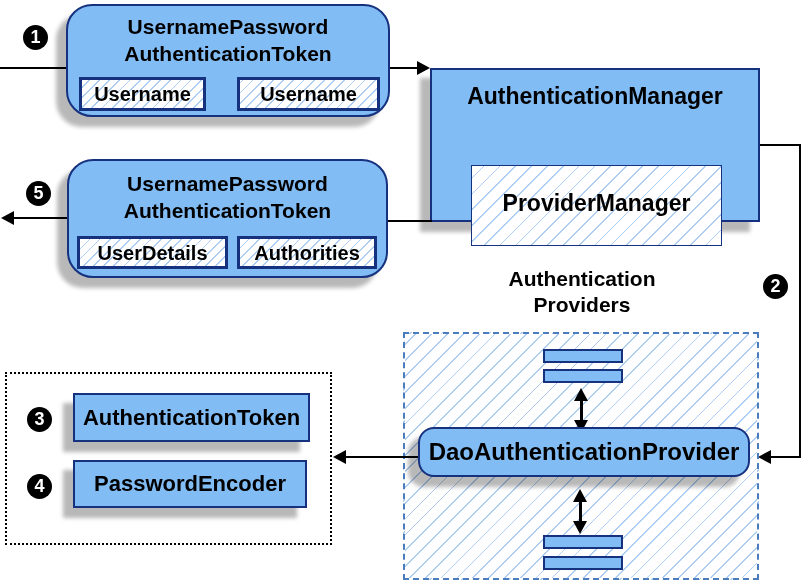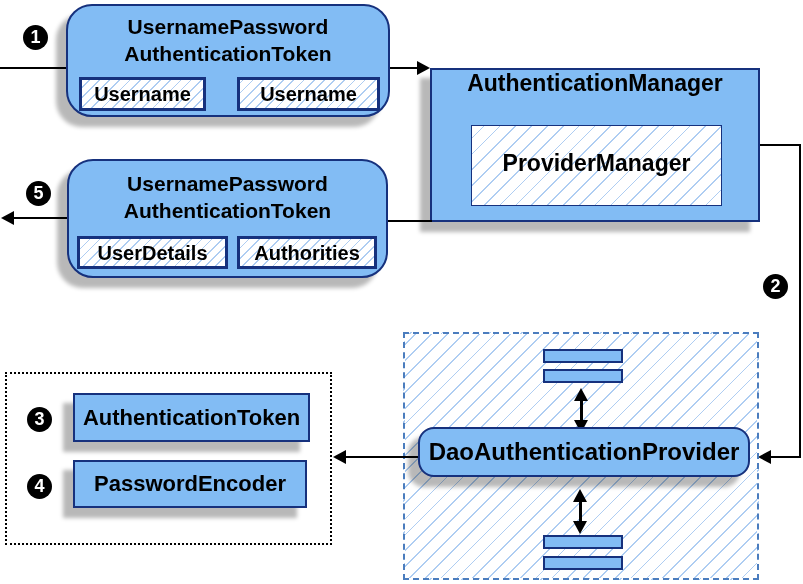--- a/index.html
+++ b/index.html
@@ -20,21 +20,21 @@
   .rounded{border-radius:26px;}
   .hatchbox{
     position:absolute;
     box-sizing:border-box;
     border:3px solid var(--box-border,#16317d);
     background-color:#fff;
     background-image:repeating-linear-gradient(-45deg,transparent 0 6px,var(--hatch-line,#aecdf2) 6px 7.2px);
     text-align:center;
   }
   .hatchbox.thin{border-width:1.5px;
-    background-image:repeating-linear-gradient(-45deg,transparent 0 10px,var(--hatch-line,#aecdf2) 10px 11.2px);}
+    background-image:repeating-linear-gradient(-45deg,transparent 0 10px,var(--hatch-line,#aecdf2) 10px 11.2px);margin-top:40px;}
   .titleline{font-size:21px;line-height:27px;}
   .fieldlabel{font-size:20px;line-height:28px;}
   .bar{
     position:absolute;width:80px;height:14px;
     background:var(--box-fill,#82bcf4);
     border:2px solid var(--box-border,#16317d);
     box-sizing:border-box;
   }
   .line{position:absolute;background:#000;}
   .tri{position:absolute;width:0;height:0;}
@@ -75,21 +75,21 @@
     <div class="titleline" style="margin-top:7px;">UsernamePassword</div>
     <div class="titleline">AuthenticationToken</div>
   </div>
   <div class="hatchbox fieldlabel" style="left:79px;top:77px;width:127px;height:34px;">Username</div>
   <div class="hatchbox fieldlabel" style="left:237px;top:77px;width:143px;height:34px;">Username</div>
 
   <div class="line" style="left:390px;top:67px;width:29px;height:2px;"></div>
   <div class="tri right" style="left:417px;top:61px;"></div>
 
   <div class="bluebox" style="left:430px;top:68px;width:330px;height:154px;">
-    <div style="font-size:23px;">AuthenticationManager</div>
+    <div style="font-size:23px;margin-top:13px;">AuthenticationManager</div>
   </div>
   <div class="hatchbox thin" style="left:471px;top:125px;width:251px;height:81px;">
     <div style="font-size:23px;line-height:75px;">ProviderManager</div>
   </div>
 
   <div class="line" style="left:760px;top:144px;width:41px;height:2px;"></div>
   <div class="line" style="left:799px;top:144px;width:2px;height:314px;"></div>
   <div class="line" style="left:770px;top:456px;width:31px;height:2px;"></div>
   <div class="tri left" style="left:758px;top:450px;"></div>
 
@@ -98,20 +98,24 @@
   <div class="bluebox rounded" style="left:67px;top:159px;width:321px;height:119px;">
     <div class="titleline" style="margin-top:9px;">UsernamePassword</div>
     <div class="titleline">AuthenticationToken</div>
   </div>
   <div class="hatchbox fieldlabel" style="left:77px;top:236px;width:151px;height:33px;">UserDetails</div>
   <div class="hatchbox fieldlabel" style="left:237px;top:236px;width:140px;height:33px;">Authorities</div>
 
   <div class="line" style="left:12px;top:217px;width:55px;height:2px;"></div>
   <div class="tri left" style="left:1px;top:211px;"></div>
 
+  <div class="centerlabel" style="left:462px;top:266px;width:240px;">
+    <div>Authentication</div>
+    <div>Providers</div>
+  </div>
 
   <div class="dashedbox" style="left:403px;top:332px;width:356px;height:248px;"></div>
 
   <div class="bar" style="left:543px;top:349px;"></div>
   <div class="bar" style="left:543px;top:369px;"></div>
 
   <div class="tri up" style="left:574px;top:388px;"></div>
   <div class="line" style="left:580px;top:398px;width:3px;height:25px;"></div>
   <div class="tri down" style="left:574px;top:420px;"></div>
 

